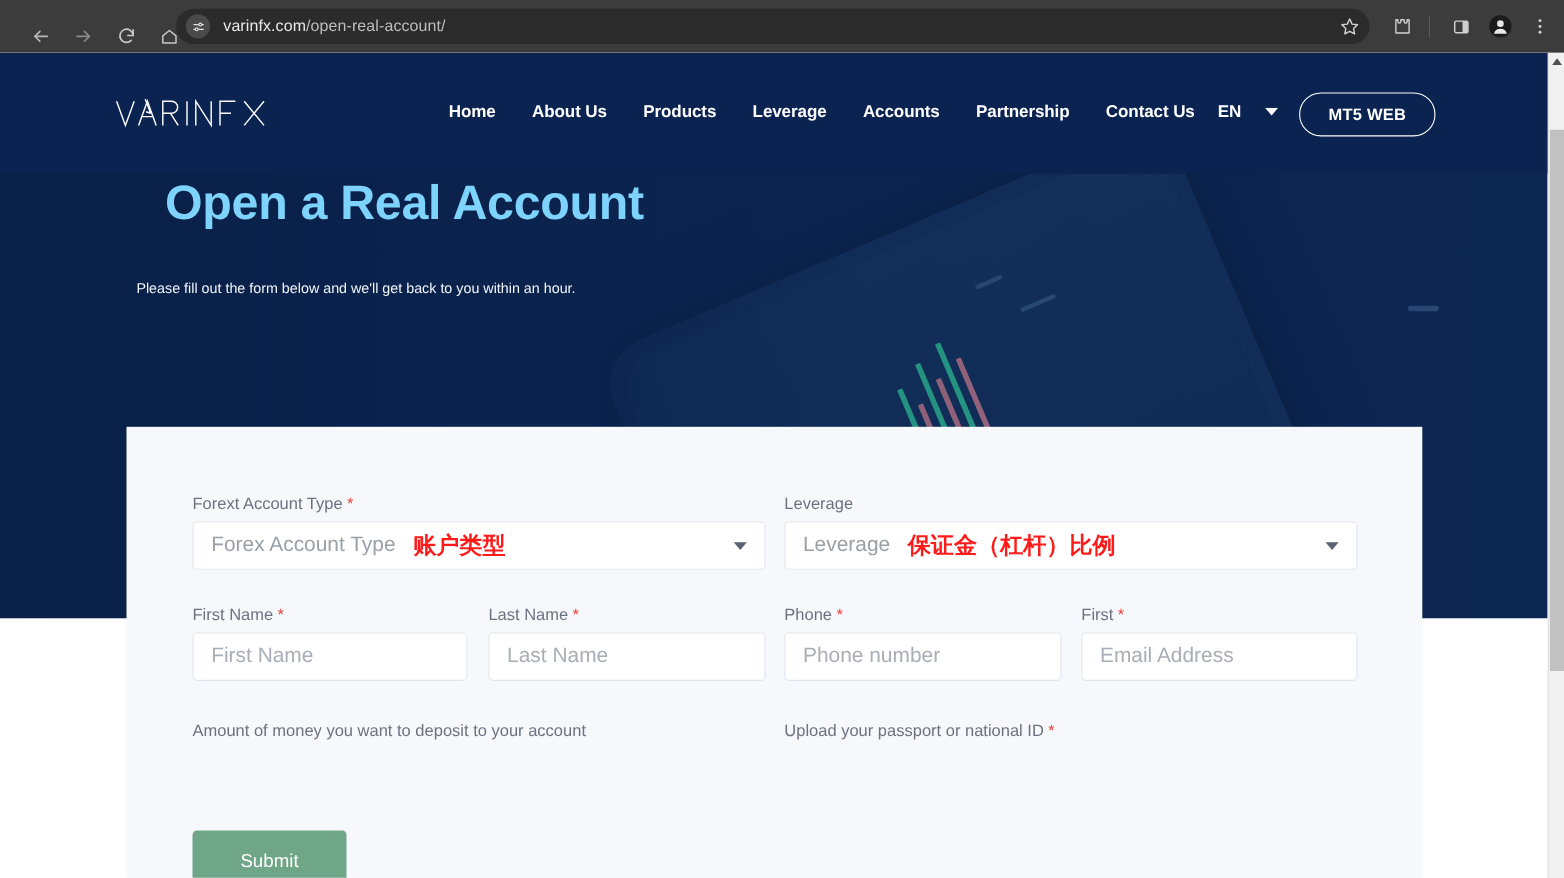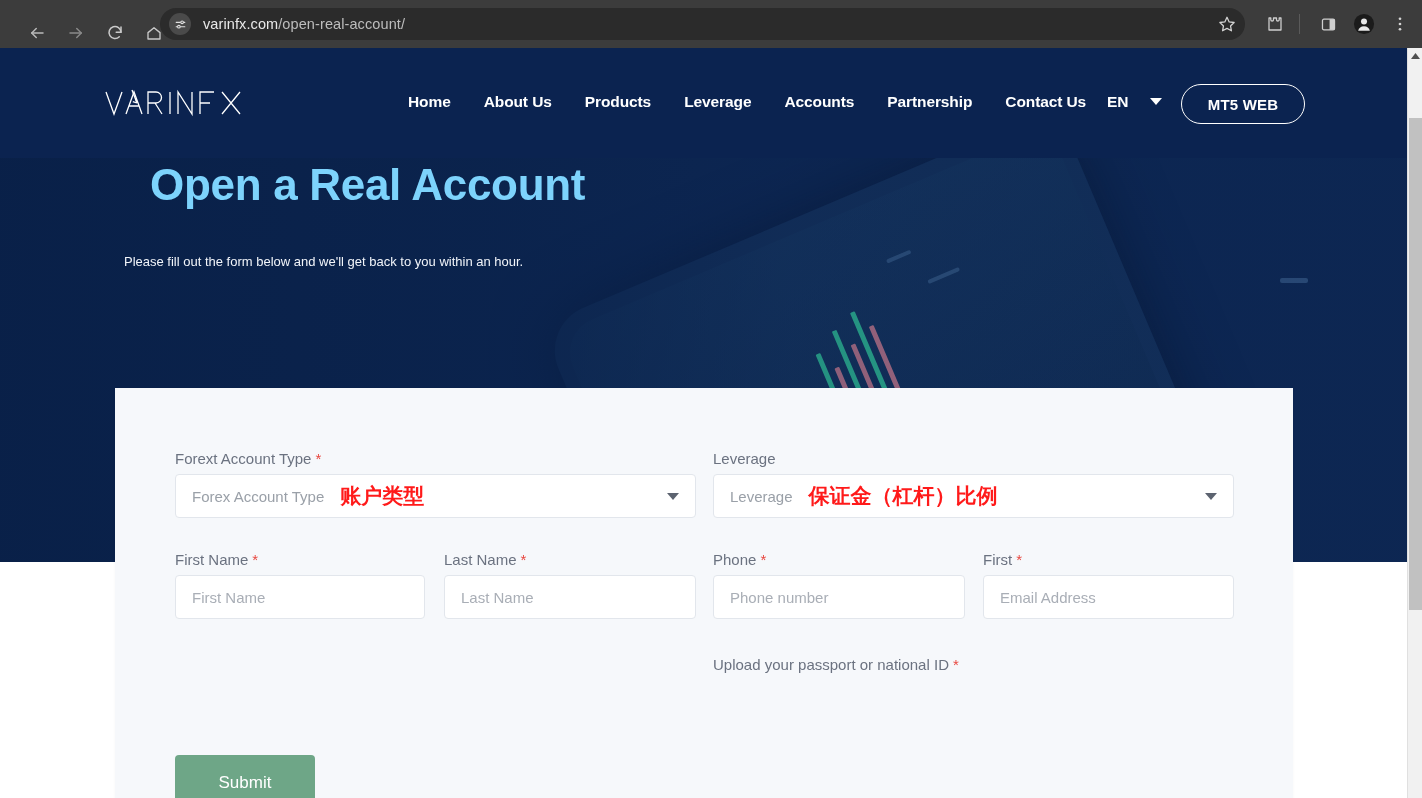--- a/index.html
+++ b/index.html
@@ -193,21 +193,21 @@
   .text-input, .select-input {
     position: absolute;
     height: 44px;
     background: #ffffff;
     border: 1px solid #e2e6ec;
     border-radius: 4px;
     display: flex; align-items: center;
   }
   .placeholder {
     margin-left: 16px;
-    font-size: 15px;
+    font-size: 19px;
     color: #a9aeb6;
     white-space: nowrap;
   }
   .select-input .placeholder { color: #9aa0a8; }
   .cn-note {
     margin-left: 16px;
     font-size: 21px;
     color: #ff1a1a;
     font-weight: bold;
     white-space: nowrap;
@@ -464,20 +464,23 @@
       <span class="placeholder">Phone number</span>
     </div>
 
     <div class="field-label" style="left:868px;top:163px">
       <span>First</span><span class="req">*</span>
     </div>
     <div class="text-input" style="left:868px;top:187px;width:251px">
       <span class="placeholder">Email Address</span>
     </div>
 
+    <div class="field-label" style="left:60px;top:268px">
+      <span>Amount of money you want to deposit to your account</span>
+    </div>
 
     <div class="field-label" style="left:598px;top:268px">
       <span>Upload your passport or national ID</span><span class="req">*</span>
     </div>
 
     <button id="submit-button" style="position:absolute;left:60px;top:367px">Submit</button>
   </div>
 
   <div id="file-upload-control" style="left:713px;top:641px">
     <div id="file-choose-button">选择文件</div>

